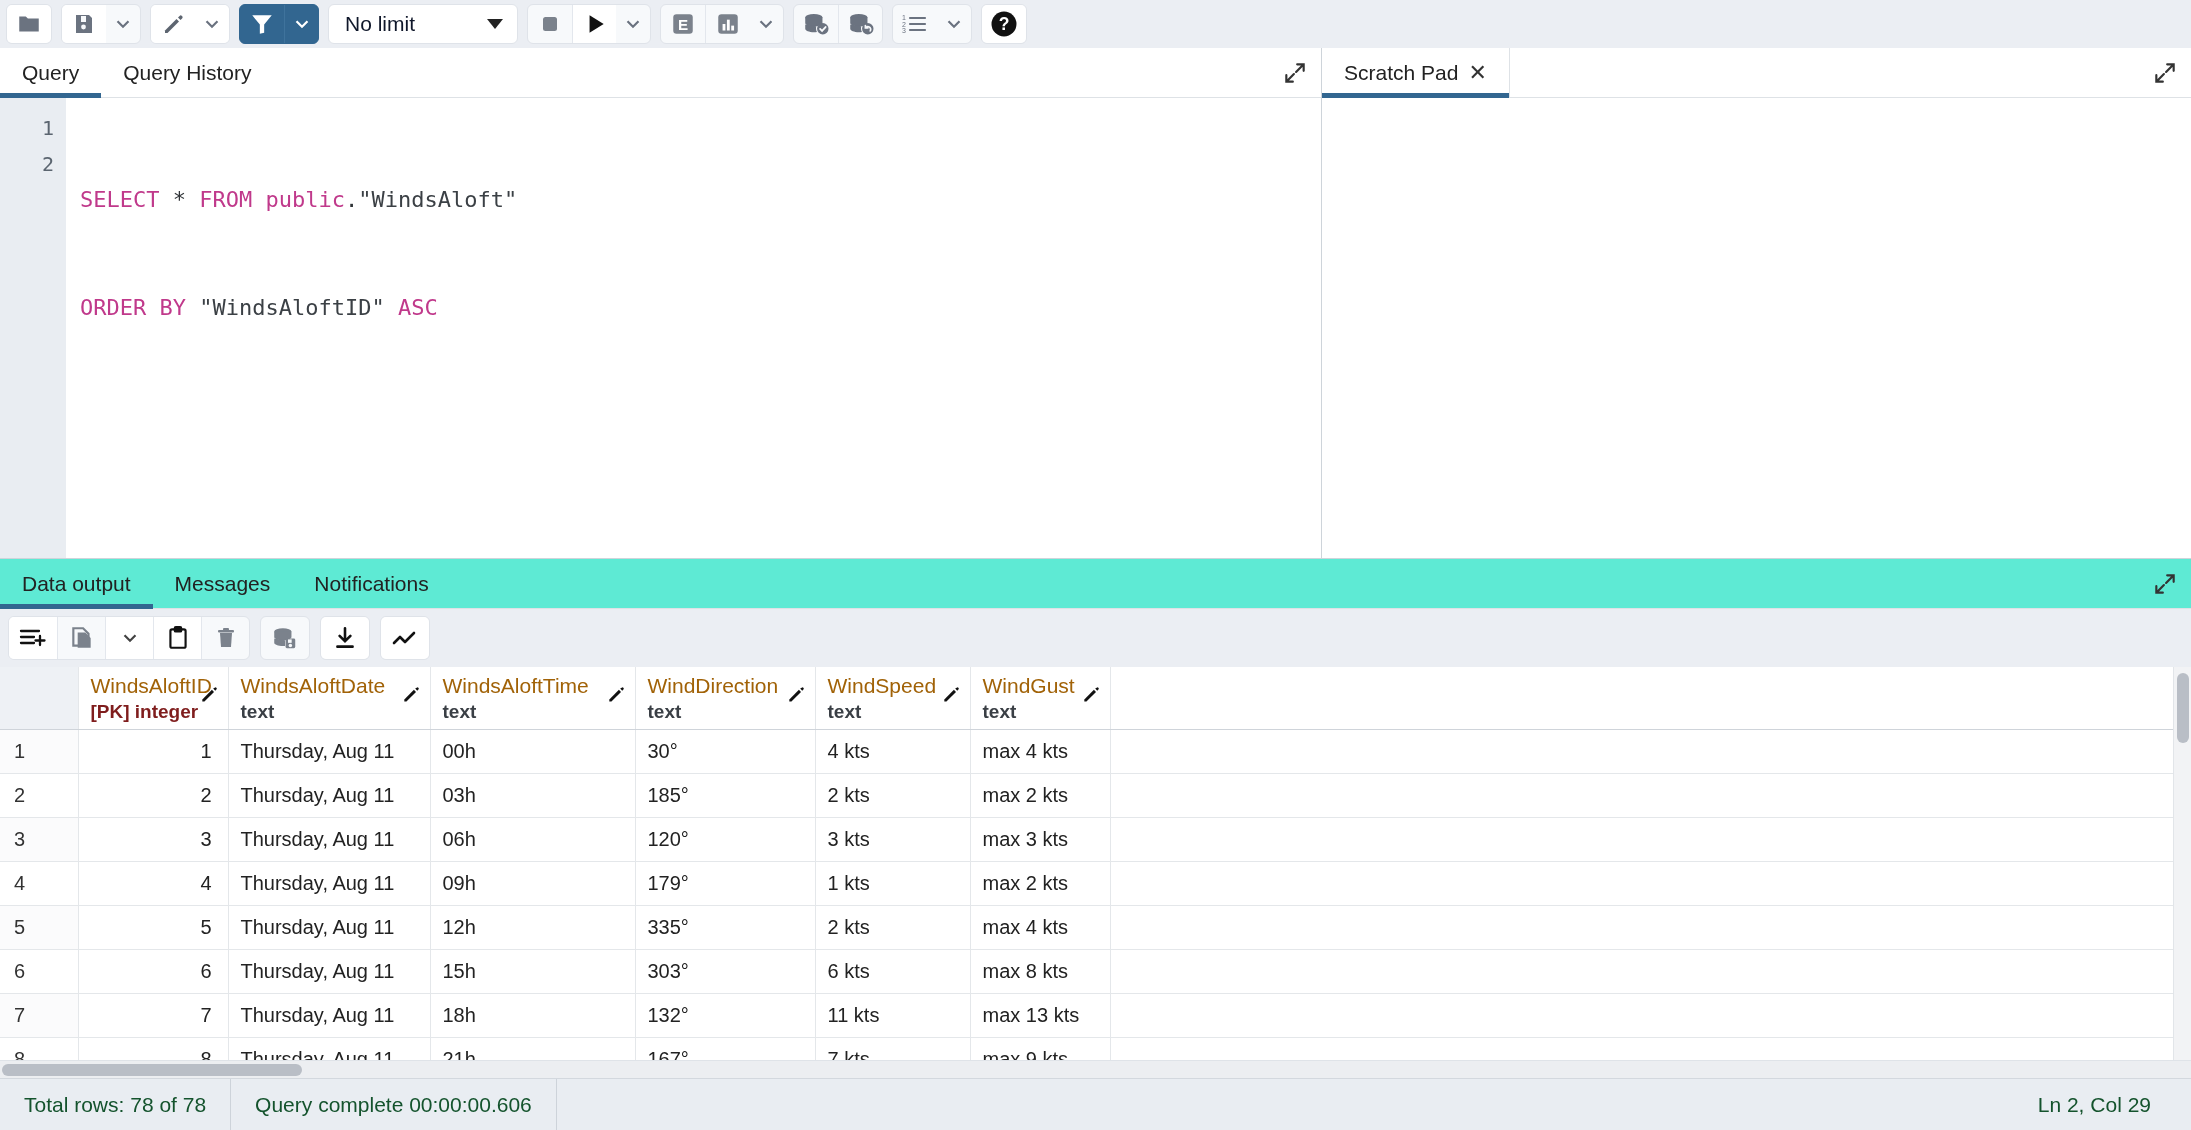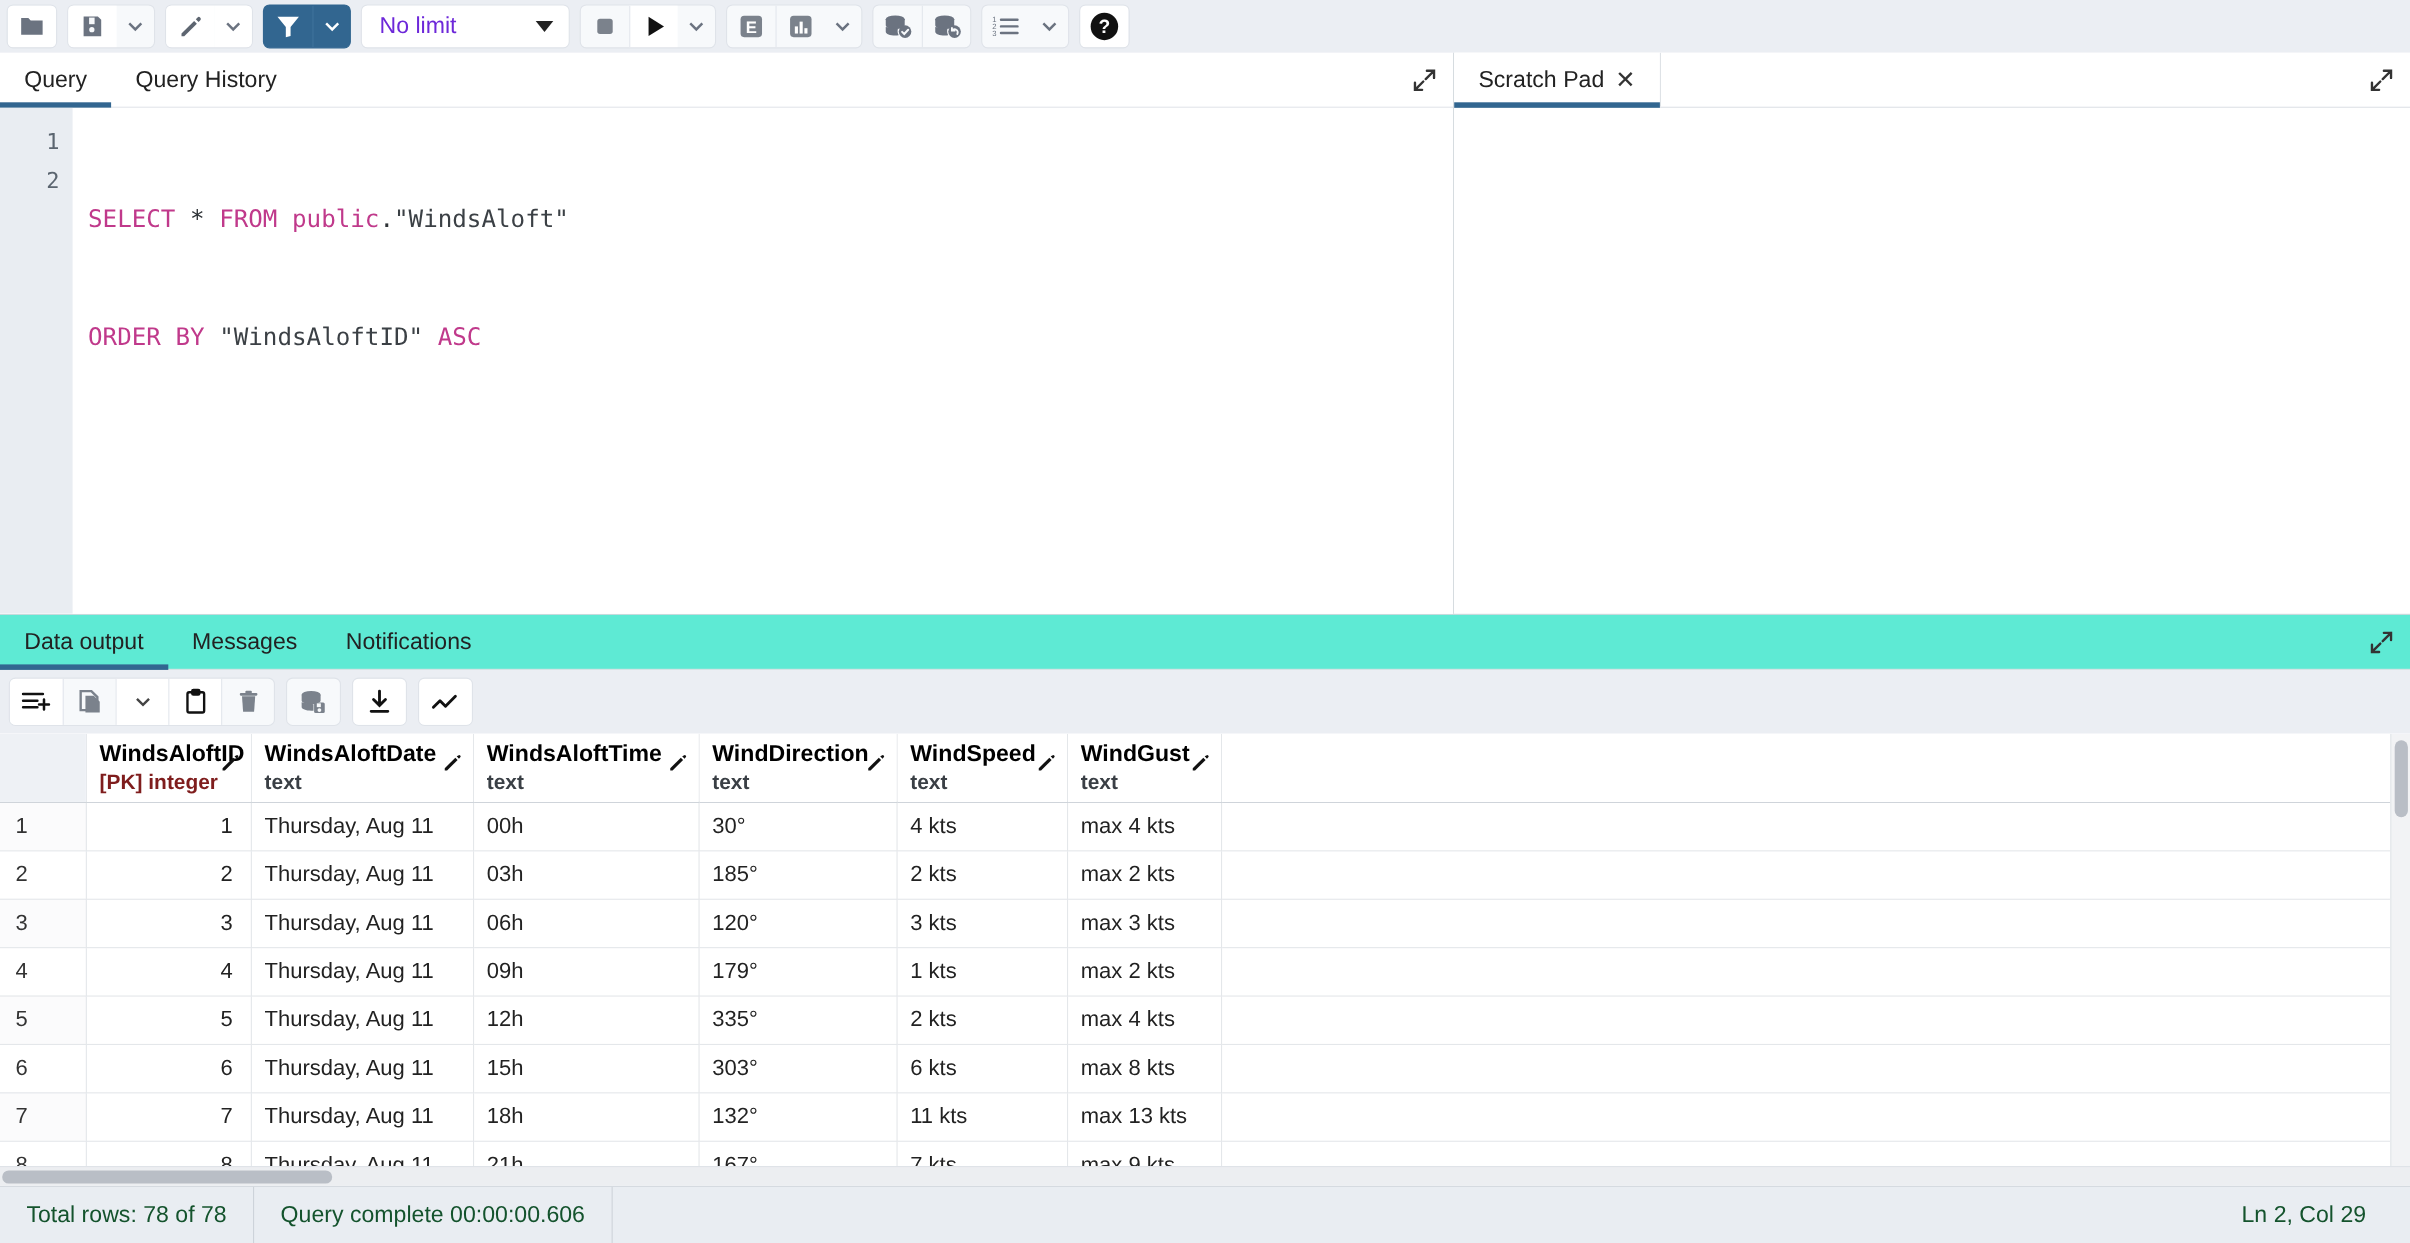--- a/index.html
+++ b/index.html
@@ -36,21 +36,21 @@
   .tb-btn.white { background: #ffffff; }
   .tb-btn.sep { border-left: 1px solid #e3e7ed; }
   .tb-btn svg { display: block; }
   .tb-caret { width: 34px; height: 38px; display:flex; align-items:center; justify-content:center; cursor:pointer; color:#6b7380; }
   .tb-caret.white { background:#fff; }
   .limit-box {
     height: 40px; width: 190px;
     background: #ffffff; border: 1px solid #dfe3e9; border-radius: 6px;
     display: flex; align-items: center; justify-content: space-between;
     padding: 0 14px 0 16px; margin-right: 9px; cursor: pointer;
-    font-size: 21px; color: #6d28d9;
+    font-size: 21px; color: #0f172a;
   }
   .tri-down { width:0;height:0;border-left:8px solid transparent;border-right:8px solid transparent;border-top:10px solid #222; }
 
   
   .mid { flex: 1 1 auto; display: flex; flex-direction: column; min-height: 0; }
   .panes { display: flex; height: 510px; min-height: 510px; }
   .pane-left { width: 1322px; display: flex; flex-direction: column; border-right: 1px solid #ced4da; }
   .pane-right { flex: 1; display: flex; flex-direction: column; background:#fff; }
 
   .tabbar {
@@ -110,21 +110,21 @@
   .grid { width: 2173px; border-collapse: collapse; table-layout: fixed; }
   .grid th, .grid td {
     border-right:1px solid #e4e7ea; border-bottom:1px solid #e4e7ea;
     font-size:20px; color:#222; text-align:left;
   }
   .grid thead th {
     background:#fff; height:62px; vertical-align:top; padding:6px 10px 0 12px;
     border-bottom:1px solid #cfd4da; position:relative;
   }
   .grid thead th.rowno { background:#eef1f5; border-bottom:1px solid #cfd4da; }
-  .th-name { font-weight:bold; font-size:21px; color:#000000; line-height:26px; }
+  .th-name { font-weight:normal; font-size:21px; color:#a16207; line-height:26px; }
   .th-type { font-size:19px; color:#3a3f45; line-height:26px; }
   .pk { color:#7f1d1d; }
   .pencil { position:absolute; right:9px; bottom:20px; color:#1b1b1b; }
   .grid td { height:44px; padding:0 12px; }
   .grid td.rowno { background:#fff; color:#333; text-align:left; padding-left:14px; border-right:1px solid #e4e7ea;}
   .grid td.num { text-align:right; padding-right:16px; }
   .grid tbody tr:nth-child(odd) td.rowno { background:#fbfbfc; }
   .grid-scroll-v {
     position:absolute; right:0; top:0; width:18px; bottom:0; background:#f2f3f5; border-left:1px solid #e2e5e9;
   }

